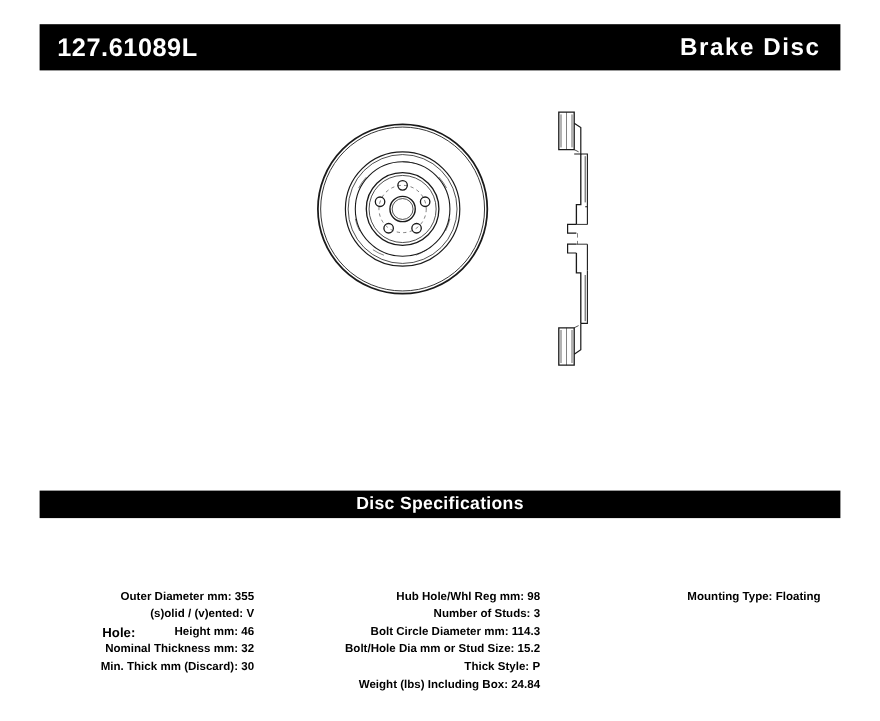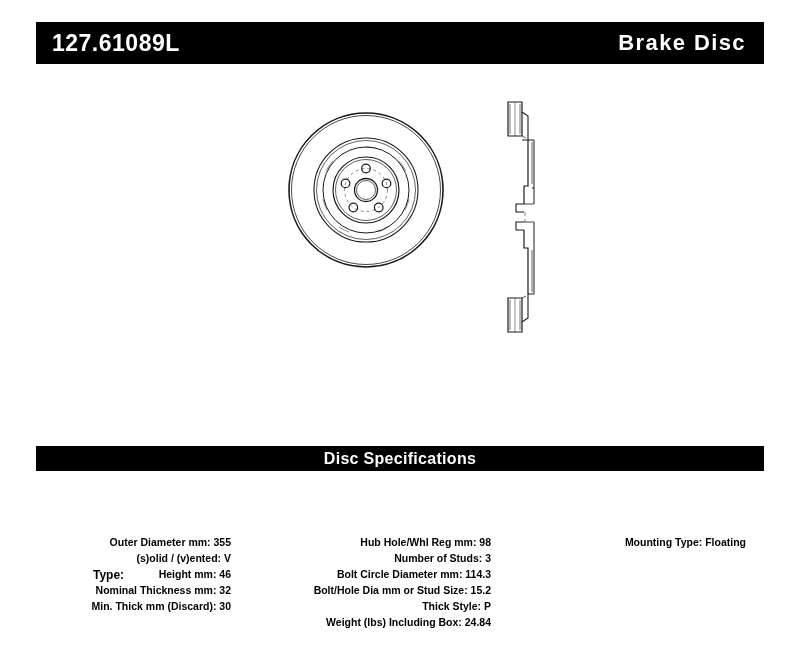--- a/index.html
+++ b/index.html
@@ -232,14 +232,14 @@
     <div class="spec-line">Bolt/Hole Dia mm or Stud Size: 15.2</div>
     <div class="spec-line">Thick Style: P</div>
     <div class="spec-line">Weight (lbs) Including Box: 24.84</div>
   </div>
   <div class="spec-col right">
     <div class="spec-line">Mounting Type: Floating</div>
   </div>
 </div>
 
 <div class="note-row">
-  <div class="note-label">Type:</div>
+  <div class="note-label">Hole:</div>
 </div>
 
 </body></html>

